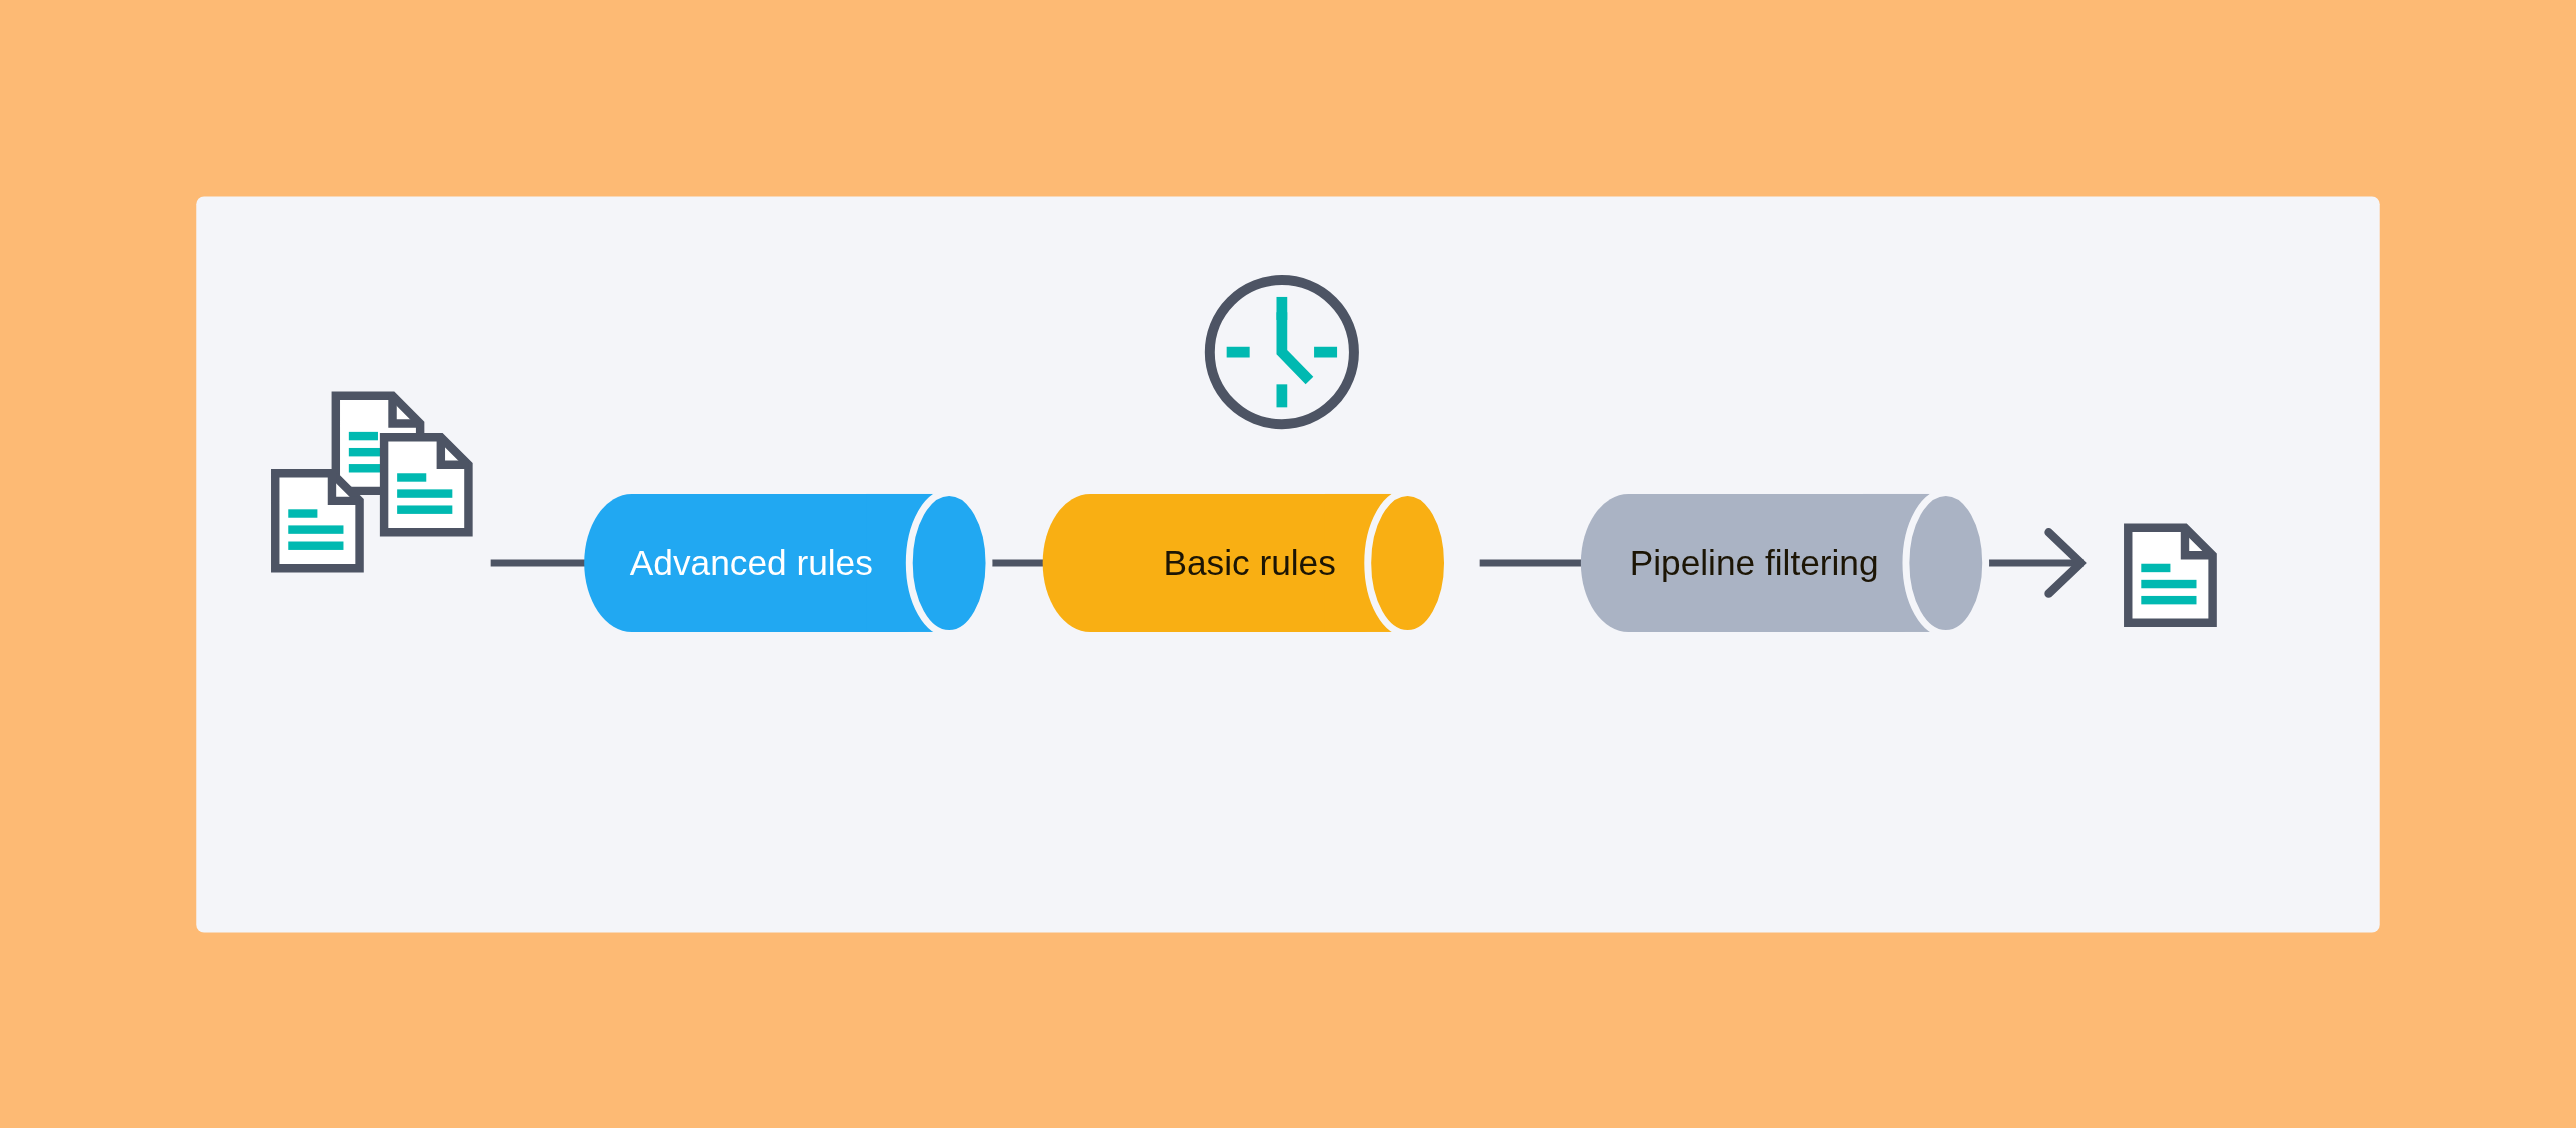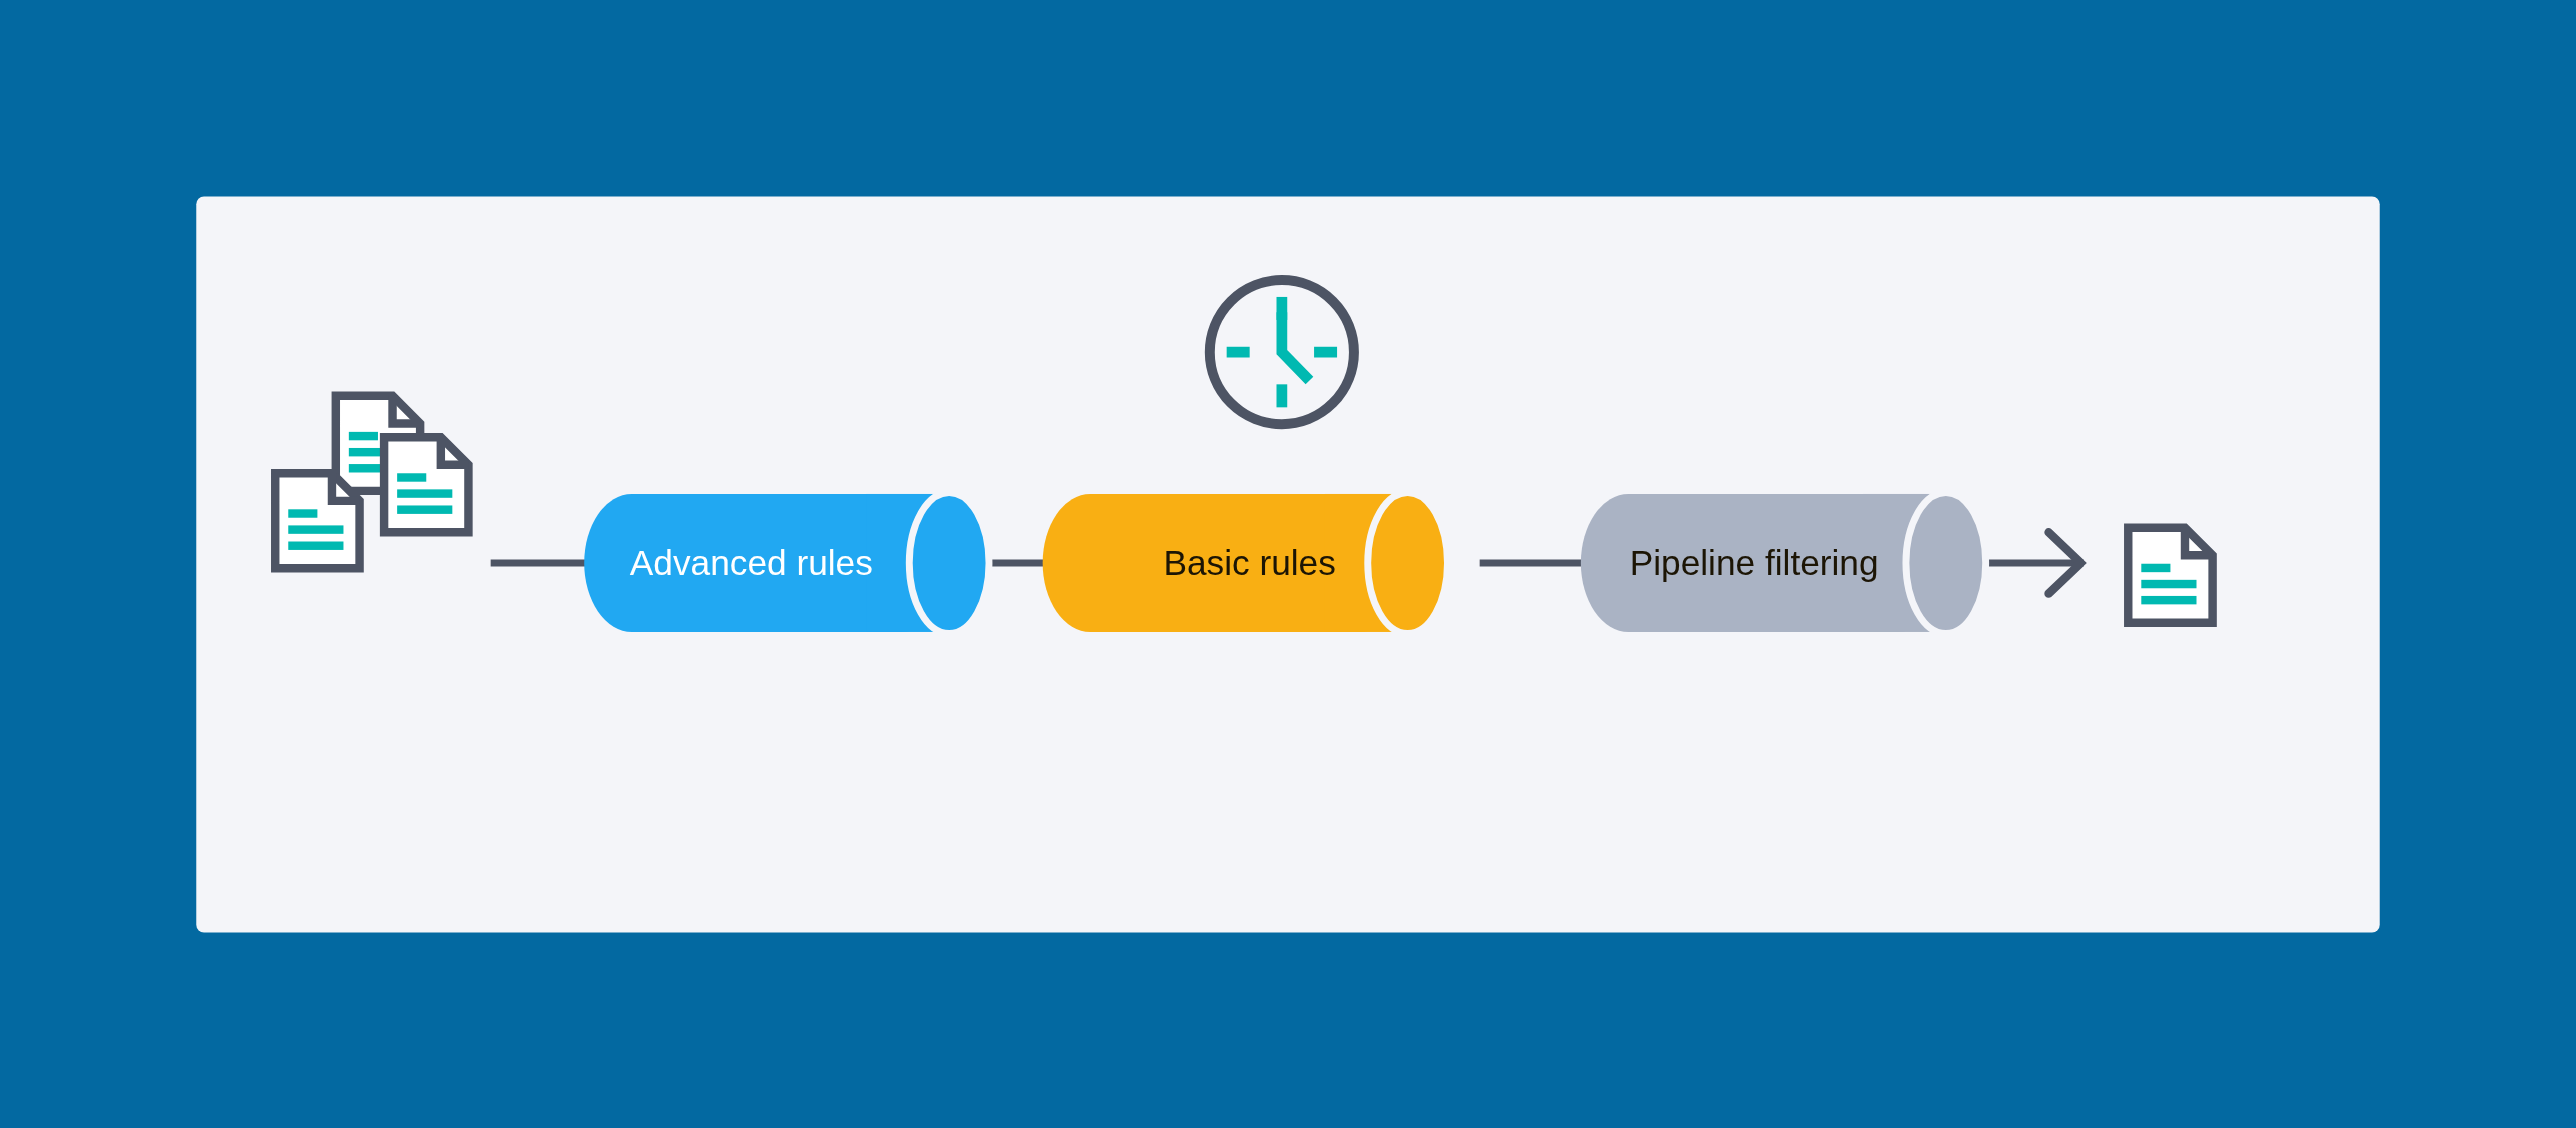--- a/index.html
+++ b/index.html
@@ -10,21 +10,21 @@
   body {
     width: 2576px;
     height: 1129px;
     font-family: "Liberation Sans", sans-serif;
     overflow: hidden;
   }
   #diagram-root {
     position: relative;
     width: 2576px;
     height: 1129px;
-    background: #0369a1;
+    background: #fdba74;
   }
   svg.canvas {
     display: block;
     width: 2576px;
     height: 1129px;
   }
   .cyl-label {
     font-family: "Liberation Sans", sans-serif;
     font-size: 46px;
     font-weight: 400;

